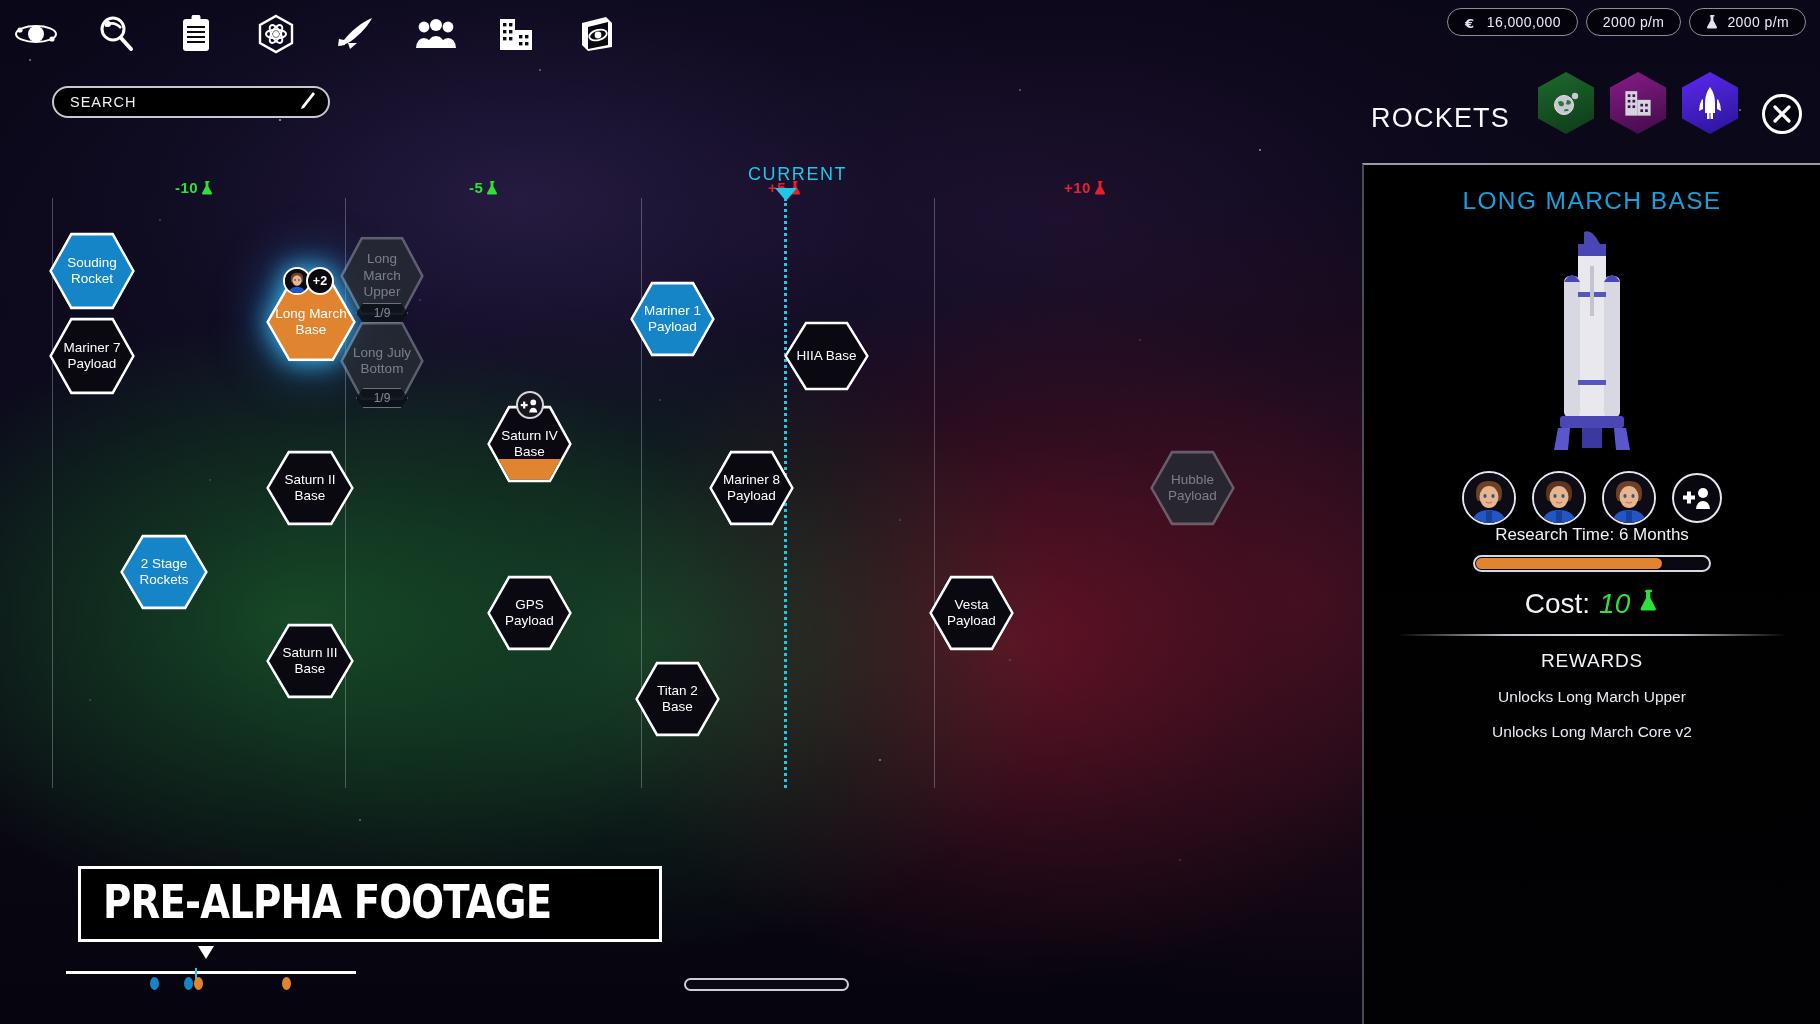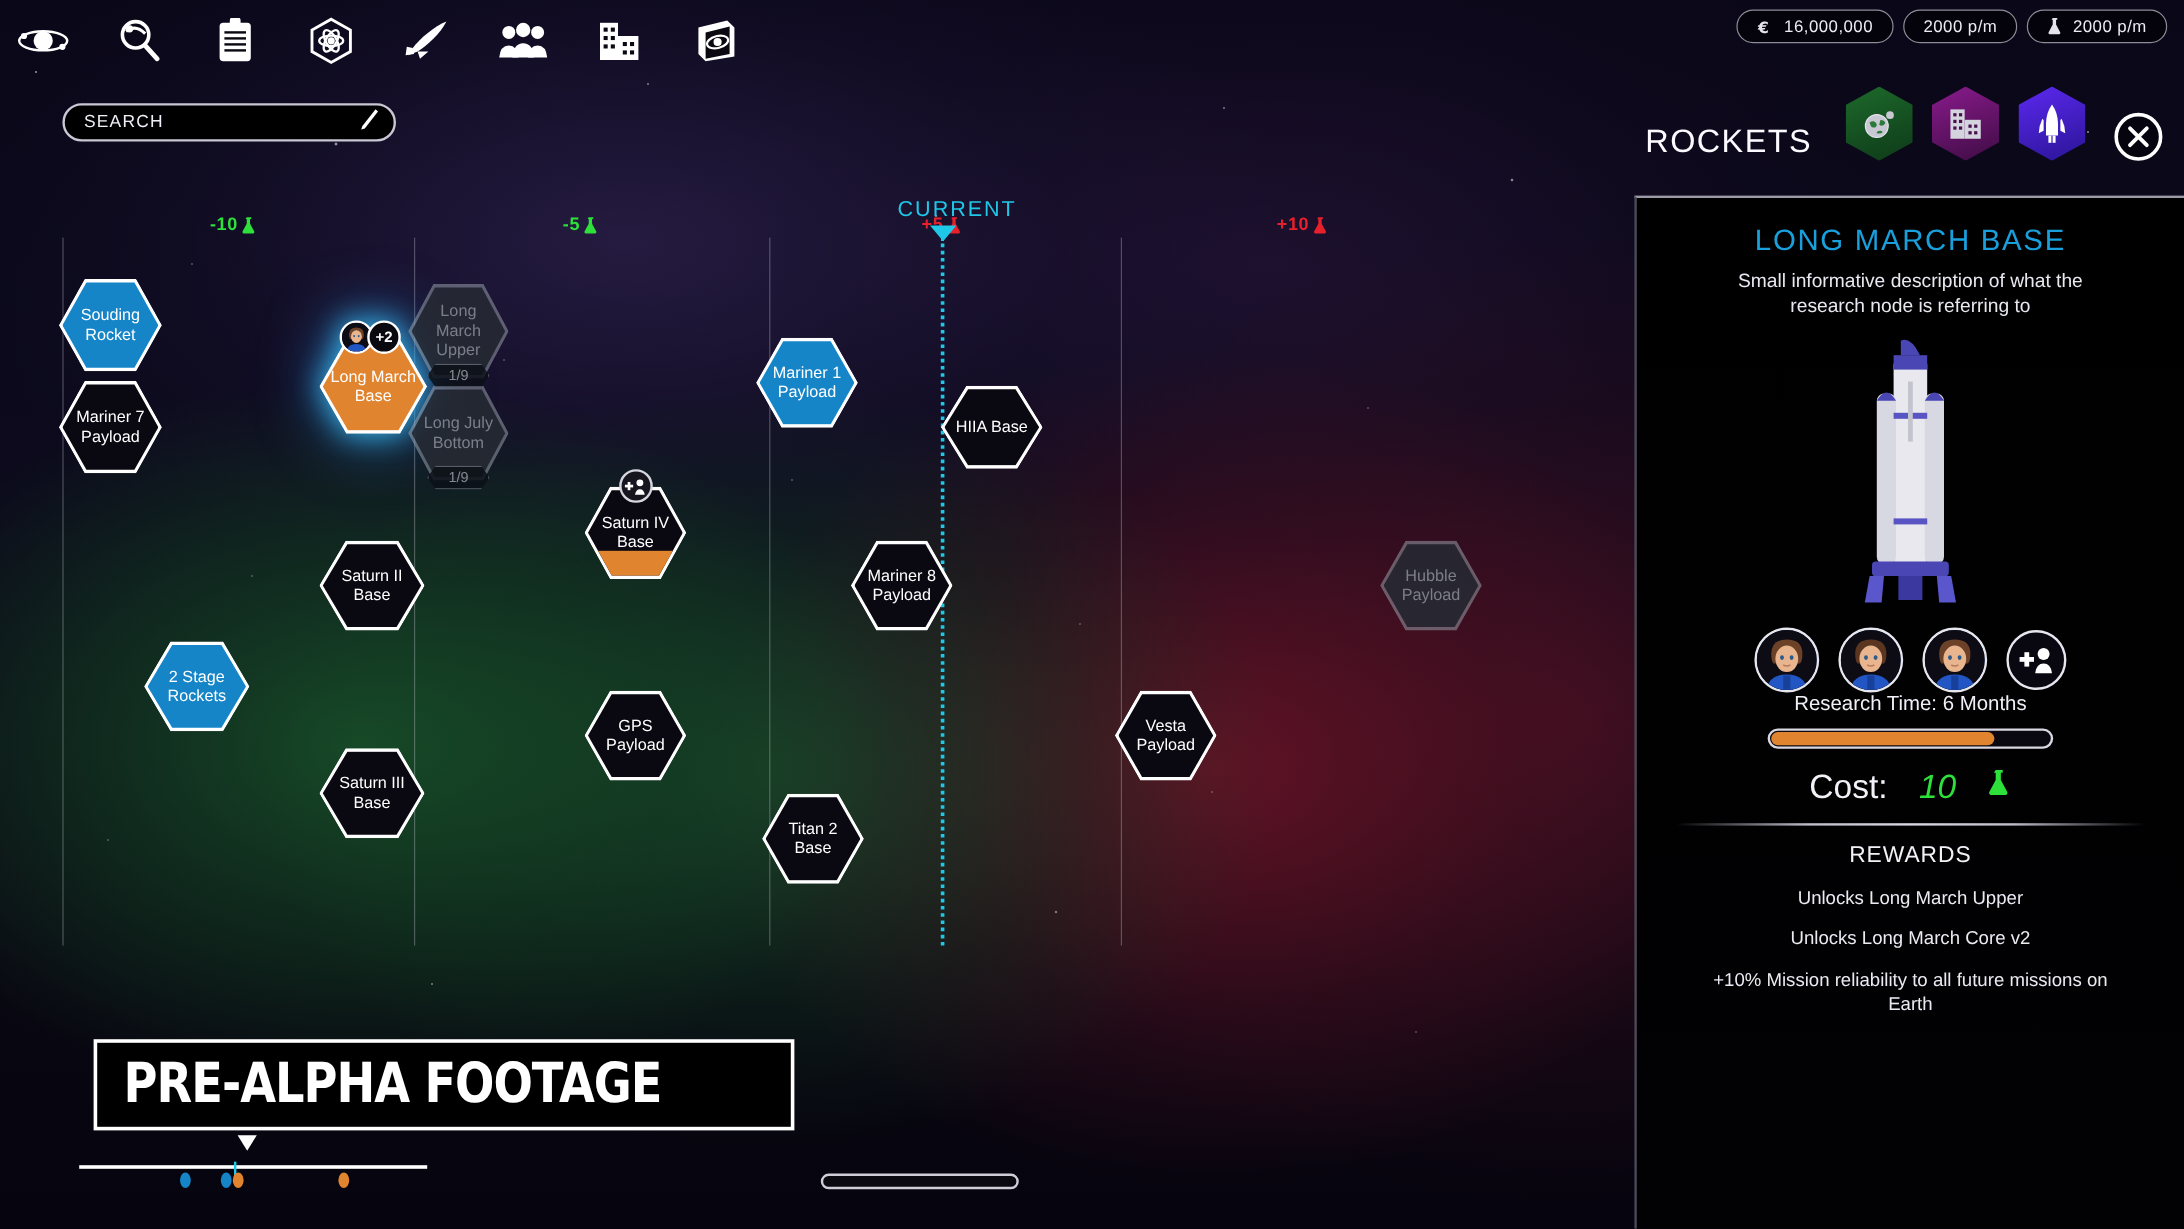--- a/index.html
+++ b/index.html
@@ -195,21 +195,21 @@
     border: 2px solid #e6e6ee; background: #090810;
     display: flex; align-items: center; justify-content: center;
   }
   .research-time { font-size: 17px; color: #f1eff7; }
   .time-bar {
     margin-top: 10px; width: 238px; height: 17px;
     border: 2px solid #d9d8e2; border-radius: 9px;
     background: #0a0810; overflow: hidden; padding: 1px;
   }
   .time-fill { height: 100%; background: #e0842f; border-radius: 7px; }
-  .cost-row { margin-top: 16px; font-size: 28px; display: flex; align-items: center; gap: 26px; color: #f3f1f8; }
+  .cost-row { margin-top: 16px; font-size: 28px; display: flex; align-items: center; gap: 9px; color: #f3f1f8; }
   .cost-val { color: #2ee03a; font-style: italic; }
   .divider {
     margin-top: 14px; width: 390px; height: 2px;
     background: linear-gradient(90deg, rgba(140,140,155,0) 0%, #bdbcc8 28%, #d8d7e2 50%, #bdbcc8 72%, rgba(140,140,155,0) 100%);
   }
   .rewards-title { margin-top: 14px; font-size: 19px; letter-spacing: .8px; color: #f3f1f8; }
   .reward-item { margin-top: 15px; font-size: 15.5px; color: #ebe9f2; text-align: center; width: 340px; line-height: 1.28; }
 
   
   .panel-head { position: absolute; top: 72px; right: 18px; display: flex; align-items: flex-end; gap: 16px; z-index: 60; }
@@ -613,21 +613,20 @@
     <div class="close-btn">
       <svg width="20" height="20" viewBox="0 0 20 20">
           <line x1="3" y1="3" x2="17" y2="17" stroke="#fff" stroke-width="3.2" stroke-linecap="round"></line>
           <line x1="17" y1="3" x2="3" y2="17" stroke="#fff" stroke-width="3.2" stroke-linecap="round"></line>
         </svg>
     </div>
   </div>
 
   <div class="panel">
     <div class="panel-title">LONG MARCH BASE</div>
-    <div class="panel-desc">Small informative description of what the research node is referring to</div>
 
     <div class="panel-art">
       <svg width="136" height="224" viewBox="0 0 136 224">
         <rect x="54" y="18" width="28" height="170" rx="4" fill="#e8e8ee"></rect>
         <path d="M54 30 q14 -24 28 0 Z" fill="#e8e8ee"></path>
         <rect x="40" y="46" width="16" height="142" rx="6" fill="#d8d8e2"></rect>
         <rect x="80" y="46" width="16" height="142" rx="6" fill="#d8d8e2"></rect>
         <path d="M40 52 q8 -14 16 0 Z" fill="#4a47b4"></path>
         <path d="M80 52 q8 -14 16 0 Z" fill="#4a47b4"></path>
         <rect x="54" y="14" width="28" height="12" fill="#4a47b4"></rect>
@@ -702,21 +701,20 @@
             <path d="M4.6 1 h3.8 v1.4 h-1 v4 l3.4 6.4 a1.1 1.1 0 0 1 -1 1.7 h-7.6 a1.1 1.1 0 0 1 -1 -1.7 l3.4 -6.4 v-4 h-1 z" fill="#2ee03a"></path>
           </svg>
       </span>
     </div>
 
     <div class="divider"></div>
     <div class="rewards-title">REWARDS</div>
     <div id="rewards">
         <div class="reward-item">Unlocks Long March Upper</div>
         <div class="reward-item">Unlocks Long March Core v2</div>
-        <div class="reward-item">+10% Mission reliability to all future missions on Earth</div>
       </div>
   </div>
 
   <div class="prealpha">
     <span>PRE-ALPHA FOOTAGE</span>
   </div>
 
   <div class="timeline">
     <div class="timeline-rail"></div>
     <div class="timeline-cursor"></div>

